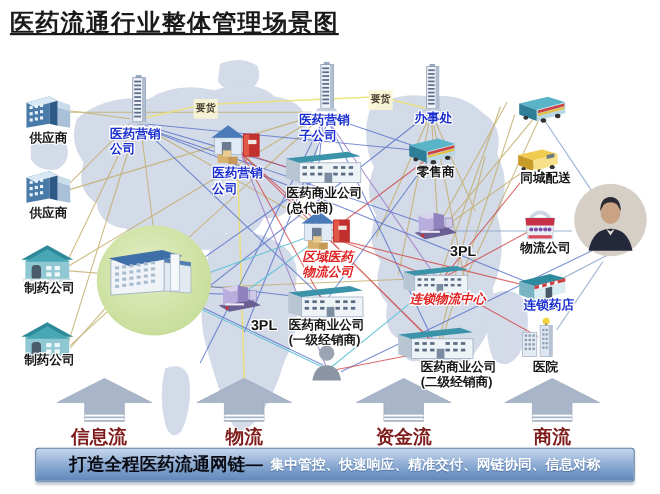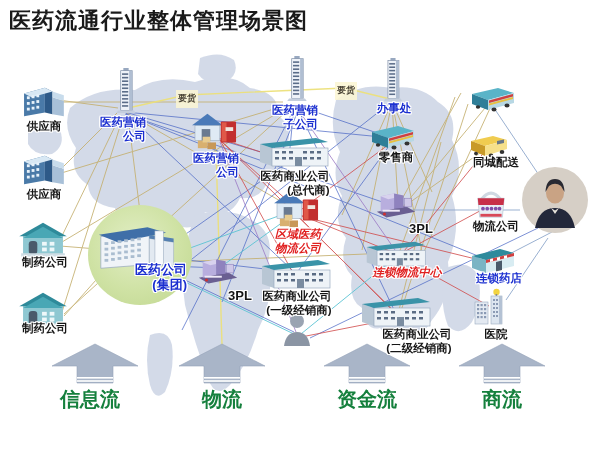--- a/index.html
+++ b/index.html
@@ -9,38 +9,38 @@
   }
   #bg{position:absolute;left:0;top:0;z-index:0;}
   .circle-hq{
     position:absolute;left:88px;top:205px;width:104px;height:100px;border-radius:50%;
     background:radial-gradient(circle at 45% 40%, #e2eec6 0%, #cfe2a4 55%, #bfd68e 100%);
     z-index:1;
   }
   .ico{position:absolute;transform:translateX(-50%);z-index:3;}
   .lbl{
     position:absolute;transform:translateX(-50%);z-index:4;
-    text-align:right;font-weight:bold;font-size:11.5px;line-height:1.18;
+    text-align:left;font-weight:bold;font-size:11.5px;line-height:1.18;
     white-space:pre-line;color:#151515;letter-spacing:0px;
     text-shadow:-1px 0 0 #fff,1px 0 0 #fff,0 -1px 0 #fff,0 1px 0 #fff,-1px -1px 0 #fff,1px 1px 0 #fff,-1px 1px 0 #fff,1px -1px 0 #fff;
   }
   .lbl.blue{color:#1b2fd0;}
   .lbl.red{color:#e01f1f;font-style:italic;}
   .lbl.lg{font-size:13px;padding-left:44px;}
   .tag{
     position:absolute;transform:translateX(-50%);z-index:4;font-size:9px;font-weight:bold;color:#4a4436;
     background:rgba(252,246,210,0.85);padding:4px 2px;line-height:1.1;
   }
   .flow-lbl{
-    position:absolute;transform:translateX(-50%);z-index:4;font-size:20px;font-weight:bold;color:#15803d;
+    position:absolute;transform:translateX(-50%);z-index:4;font-size:17px;font-weight:bold;color:#7f1d1d;
     text-shadow:-1px 0 0 #fff,1px 0 0 #fff,0 -1px 0 #fff,0 1px 0 #fff;
     font-family:Liberation Serif, serif;
   }
   #title{
-    position:absolute;left:9px;top:6px;z-index:5;font-size:22px;font-weight:bold;color:#1a1a1a;letter-spacing:1px;
+    position:absolute;left:9px;top:6px;z-index:5;font-size:22px;font-weight:bold;color:#1a1a1a;letter-spacing:1px;text-decoration:underline;
   }
   #banner{
     position:absolute;left:32px;top:407px;width:543px;height:29px;z-index:5;
     background:linear-gradient(180deg,#c6d6ec 0%,#93b0d6 45%,#7197c6 78%,#6288ba 100%);
     border:1px solid #54779f;border-radius:3px;box-shadow:0 2px 2px rgba(90,110,140,.35);
     display:flex;align-items:center;justify-content:center;gap:7px;white-space:nowrap;
   }
   #banner .head{font-size:16px;font-weight:bold;color:#0a0b12;}
   #banner .tail{font-size:12.5px;font-weight:bold;color:#ffffff;text-shadow:0 1px 1px #4a6ea0;}
 </style>
@@ -399,22 +399,20 @@
 
   <svg class="ico" style="left:126px;top:68px;width:26px;height:46px">
       <use href="#i-tower"></use>
     </svg>
   <div class="lbl blue" style="left:123px;top:116px">医药营销
 公司</div>
 
   <svg class="ico" style="left:140px;top:216px;width:92px;height:56px">
       <use href="#i-hq"></use>
     </svg>
-  <div class="lbl blue lg" style="left:139px;top:262px">医药公司
-(集团)</div>
 
   <svg class="ico" style="left:216px;top:110px;width:52px;height:42px">
       <use href="#i-warehouse"></use>
     </svg>
   <div class="lbl blue" style="left:216px;top:152px">医药营销
 公司</div>
 
   <svg class="ico" style="left:297px;top:56px;width:26px;height:46px">
       <use href="#i-tower"></use>
     </svg>
@@ -503,14 +501,18 @@
   <div class="lbl" style="left:496px;top:328px">医院</div>
 
   <div class="tag" style="left:187px;top:90px">要货</div>
   <div class="tag" style="left:346px;top:82px">要货</div>
 
   <div class="flow-lbl" style="left:90px;top:386px">信息流</div>
   <div class="flow-lbl" style="left:222px;top:386px">物流</div>
   <div class="flow-lbl" style="left:367px;top:386px">资金流</div>
   <div class="flow-lbl" style="left:502px;top:386px">商流</div>
 
+  <div id="banner">
+    <span class="head">打造全程医药流通网链—</span>
+    <span class="tail">集中管控、快速响应、精准交付、网链协同、信息对称</span>
+  </div>
 
 </div>
 
 </body></html>

